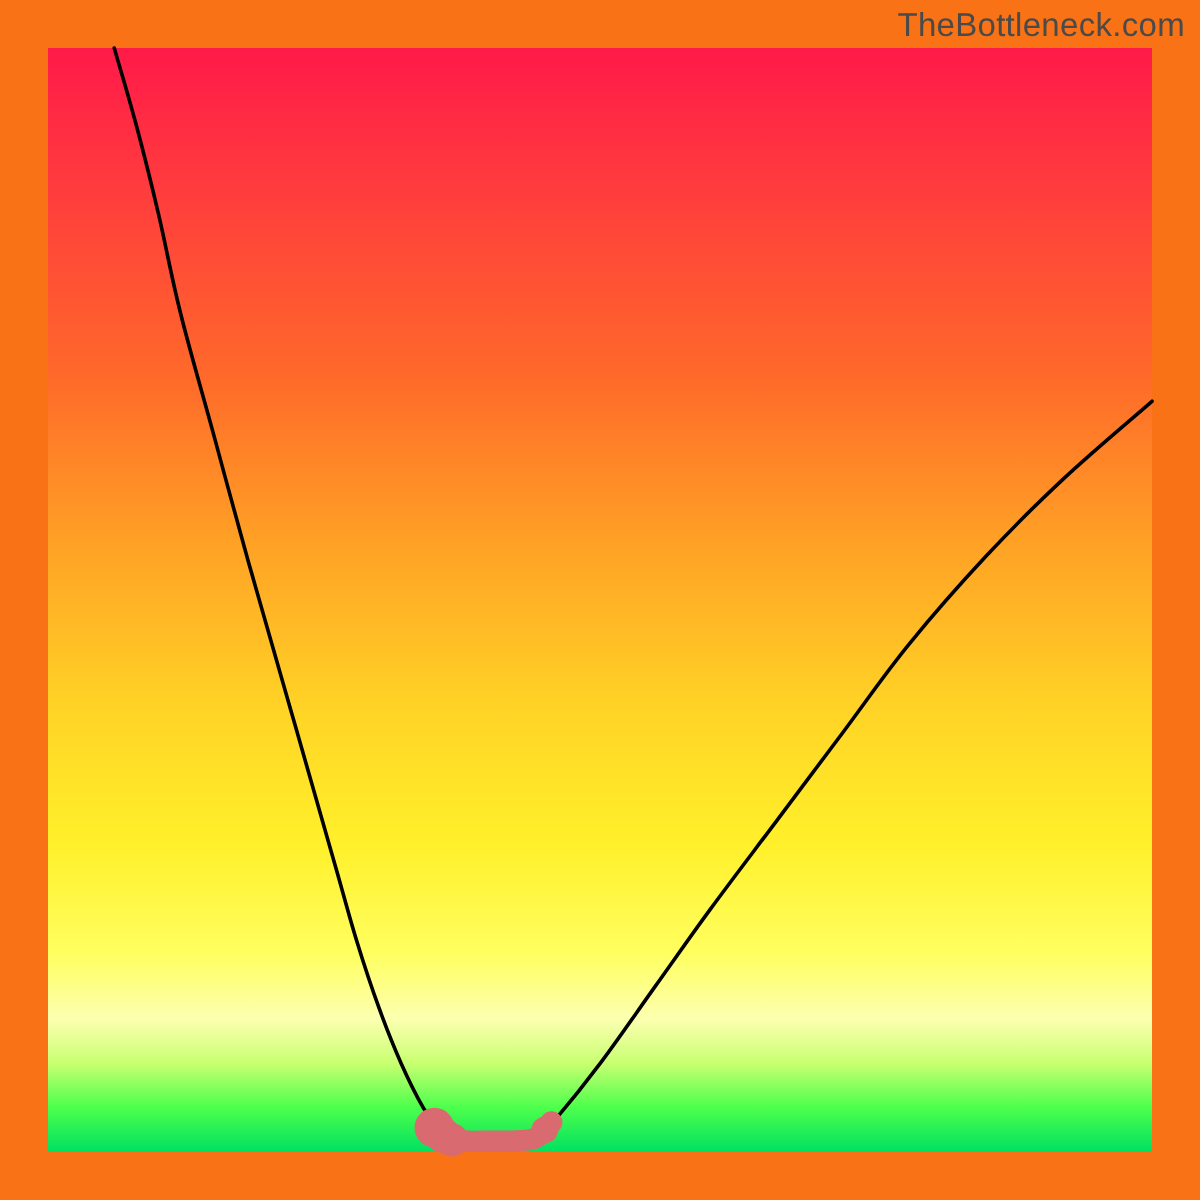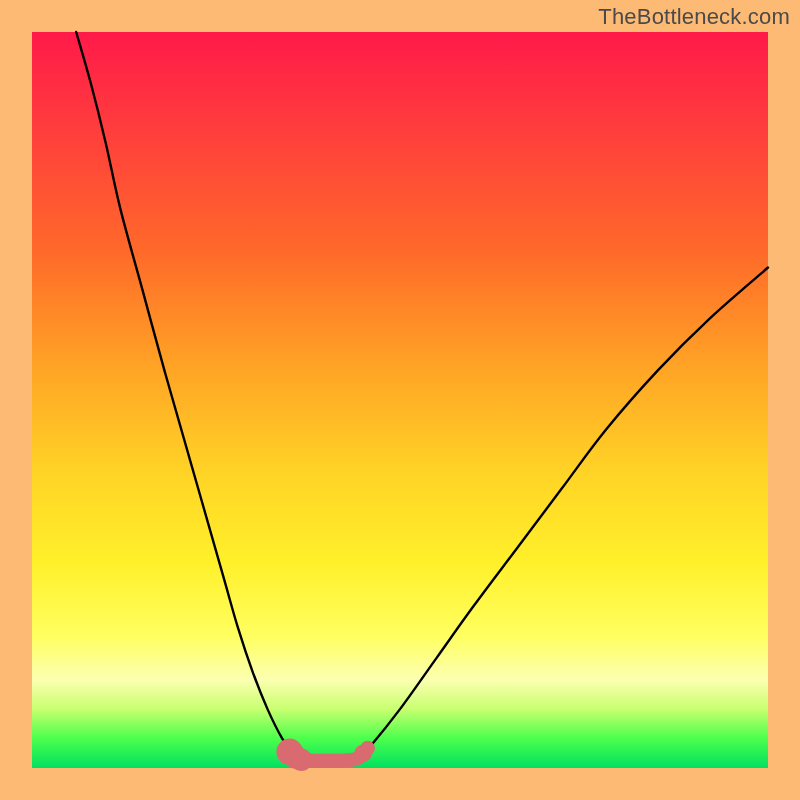--- a/index.html
+++ b/index.html
@@ -10,21 +10,21 @@
     background: #000;
     overflow: hidden;
     font-family: Arial, Helvetica, sans-serif;
   }
   .frame {
     position: absolute;
     top: 0;
     left: 0;
     width: 800px;
     height: 800px;
-    background: #fdba74;
+    background: #f97316;
   }
   .plot-area {
     position: absolute;
     top: 32px;
     left: 32px;
     width: 736px;
     height: 736px;
     
     background: linear-gradient(
       to bottom,

